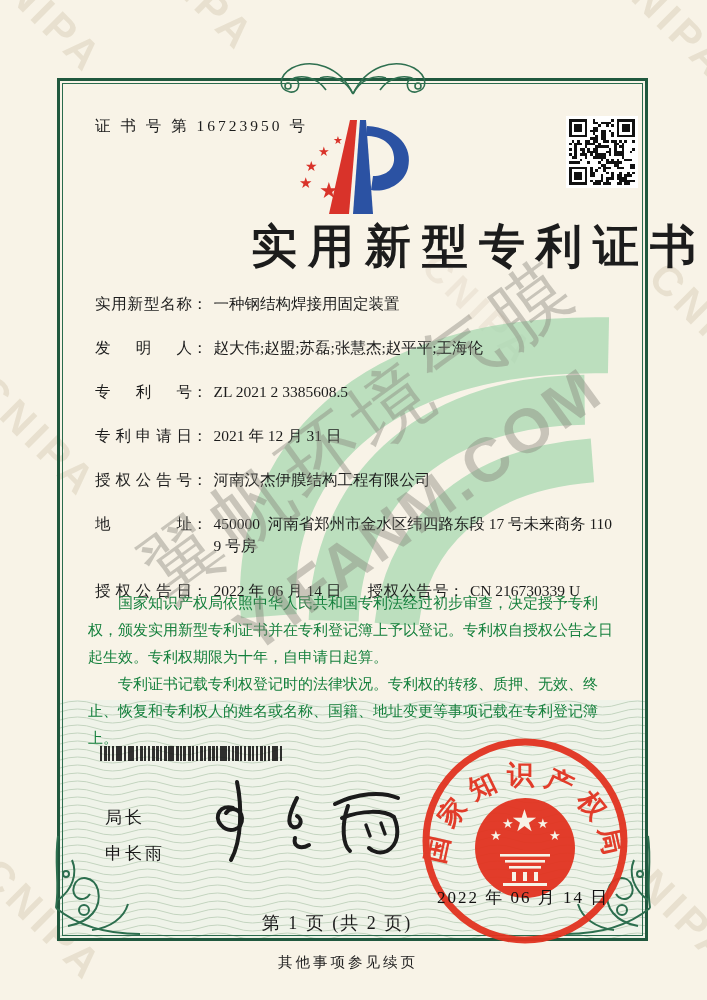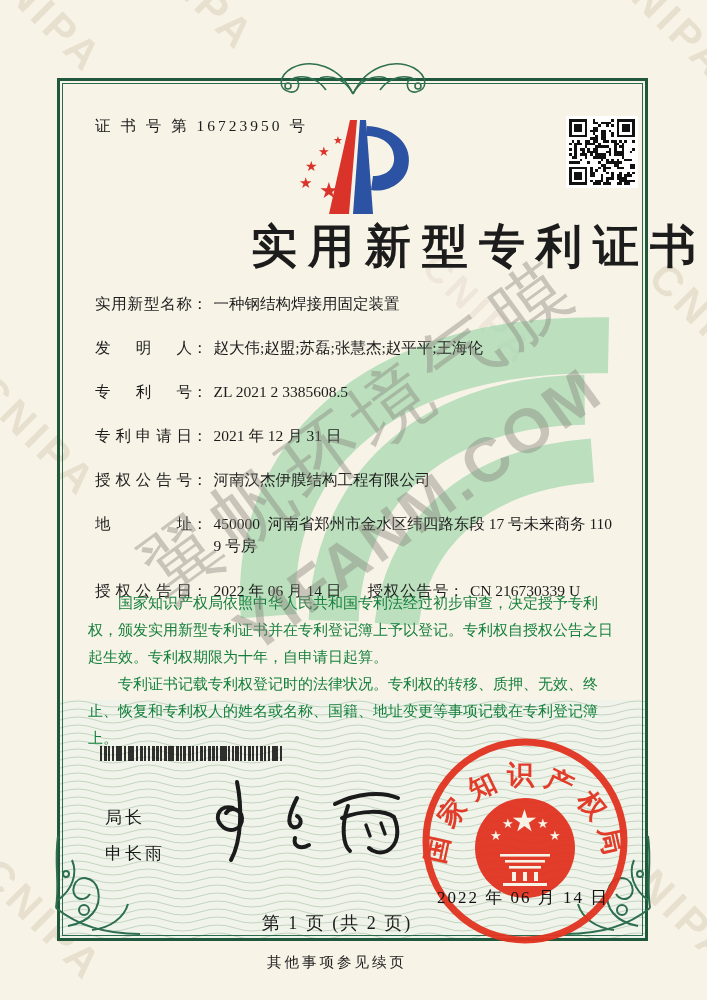--- a/index.html
+++ b/index.html
@@ -62,21 +62,21 @@
     font-family:"Liberation Sans",sans-serif; font-size:17px; letter-spacing:3px; color:#1a1a1a;}
   .officer div{margin-bottom:13px;}
   .signature{position:absolute; left:185px; top:770px; z-index:3;}
   
   .seal{position:absolute; left:420px; top:736px; z-index:4; opacity:.95;}
   .seal-date{position:absolute; left:437px; top:886px; z-index:6; font-size:17px;
     letter-spacing:2px; color:#111;}
   
   .page-num{position:absolute; left:337px; top:911px; transform:translateX(-50%);
     font-size:18px; letter-spacing:2px; z-index:2; white-space:nowrap;}
-  .footer-note{position:absolute; left:337px; top:953px; transform:translateX(-50%);
+  .footer-note{position:absolute; left:348px; top:953px; transform:translateX(-50%);
     font-size:14.5px; letter-spacing:3px; z-index:2; color:#222; white-space:nowrap;}
   
   .orn{position:absolute; z-index:2;}
 </style>
 </head>
 <body>
 
 <div id="page">
 
   <div class="cnipa-wm" style="left:-34px; top:-12px;">CNIPA</div>

